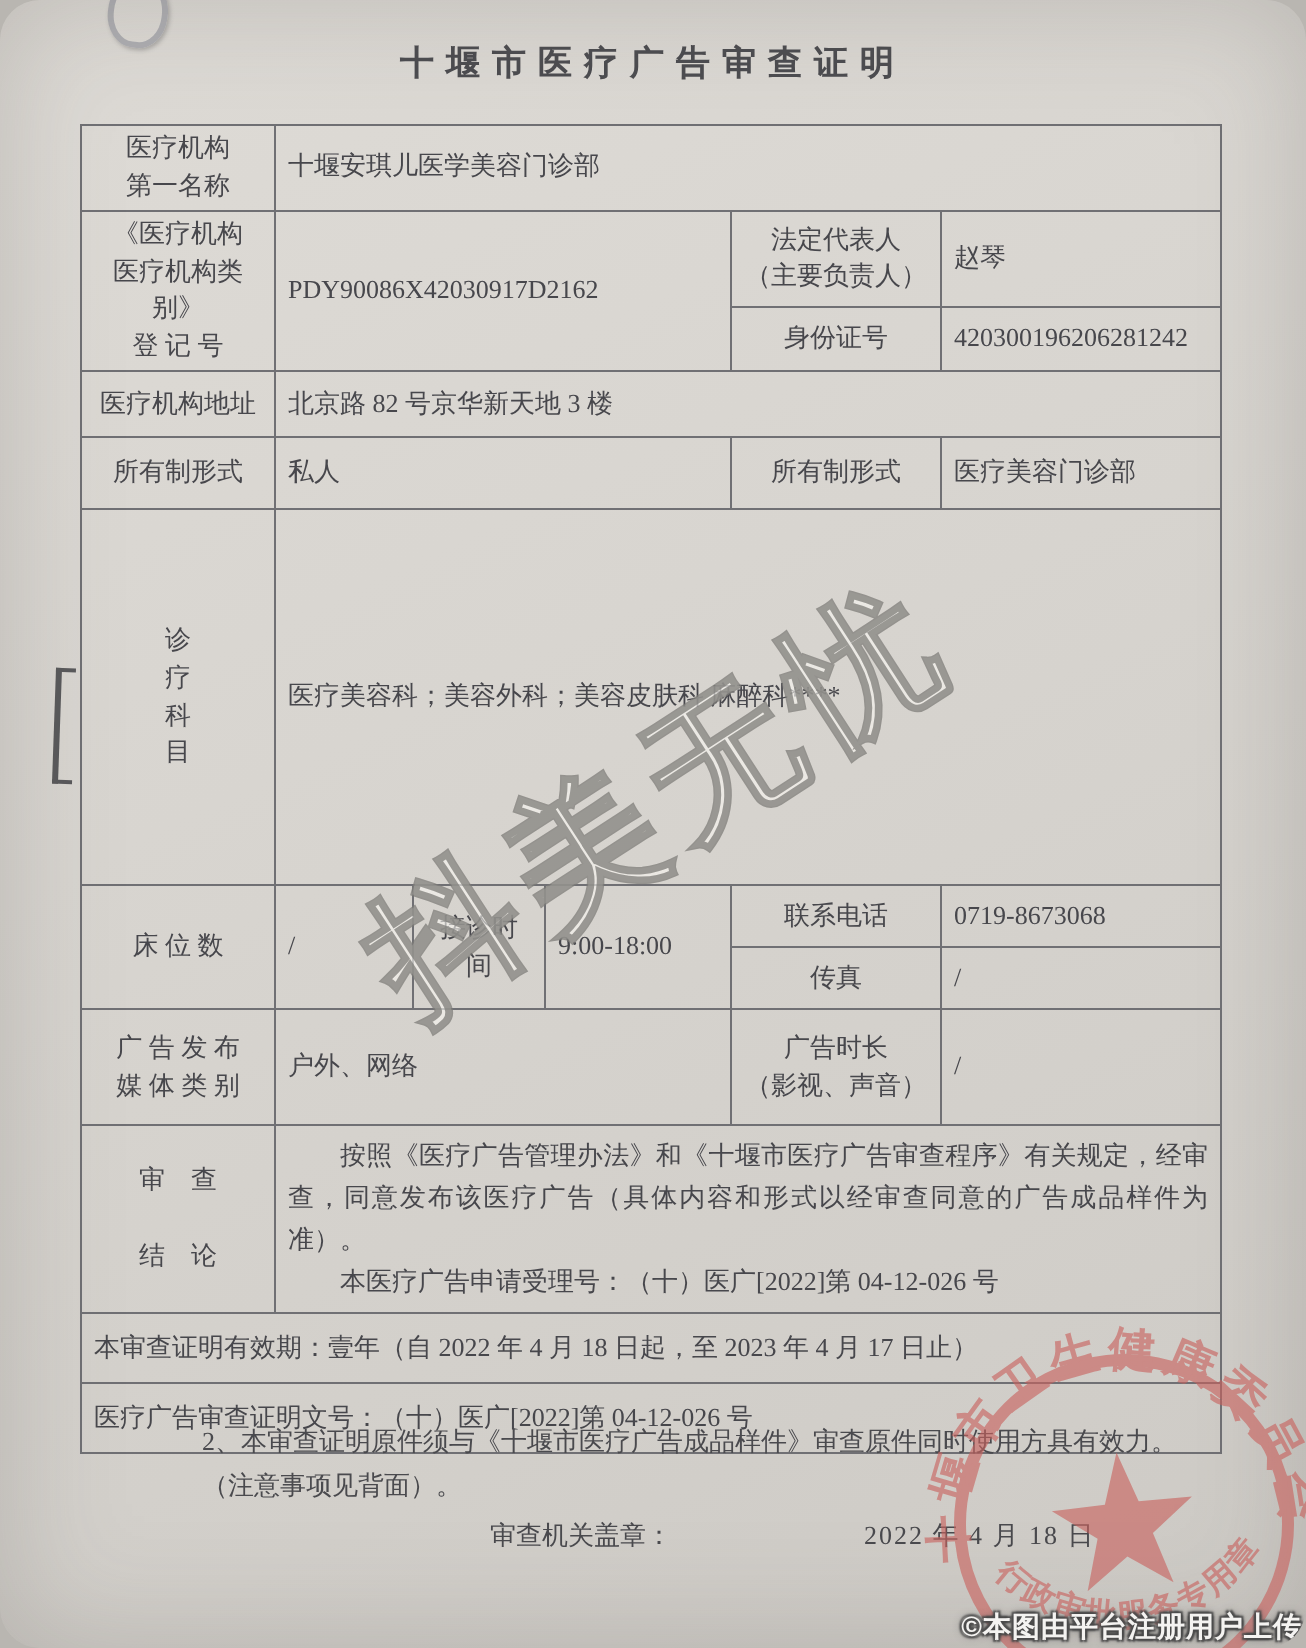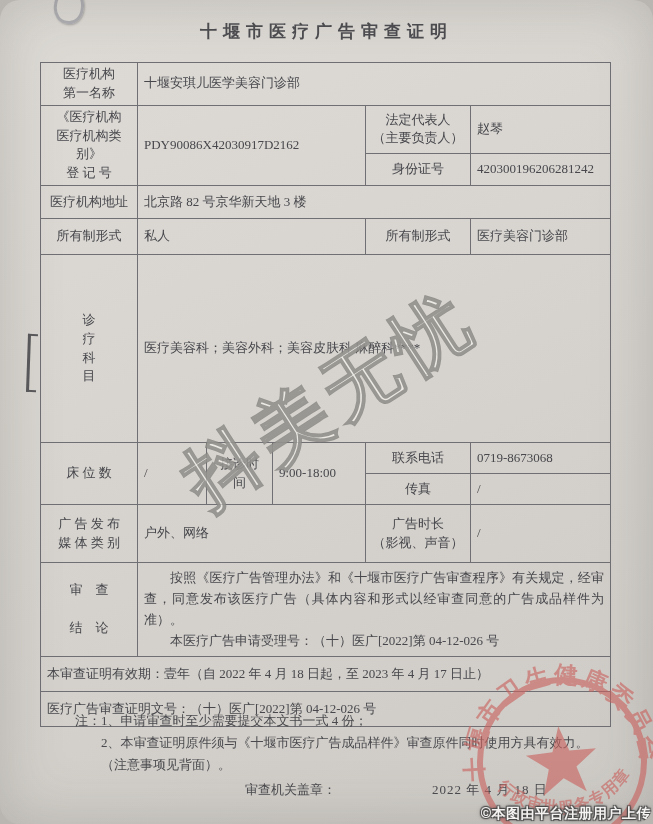--- a/index.html
+++ b/index.html
@@ -149,21 +149,20 @@
     <tr style="height:35px">
       <td class="val" colspan="6">本审查证明有效期：壹年（自 2022 年 4 月 18 日起，至 2023 年 4 月 17 日止）</td>
     </tr>
     <tr style="height:35px">
       <td class="val" colspan="6">医疗广告审查证明文号：（十）医广[2022]第 04-12-026 号</td>
     </tr>
   </tbody>
     </table>
 
   <div class="notes">
-    <p class="note1">注：1、申请审查时至少需要提交本文书一式 4 份；</p>
     <p class="note2">2、本审查证明原件须与《十堰市医疗广告成品样件》审查原件同时使用方具有效力。</p>
     <p class="note3">（注意事项见背面）。</p>
     <div class="stampline">
       <span class="stamp-label">审查机关盖章：</span>
       <span class="stamp-date">2022 年 4 月 18 日</span>
     </div>
   </div>
 
   <div class="wm">抖美无忧</div>
 

